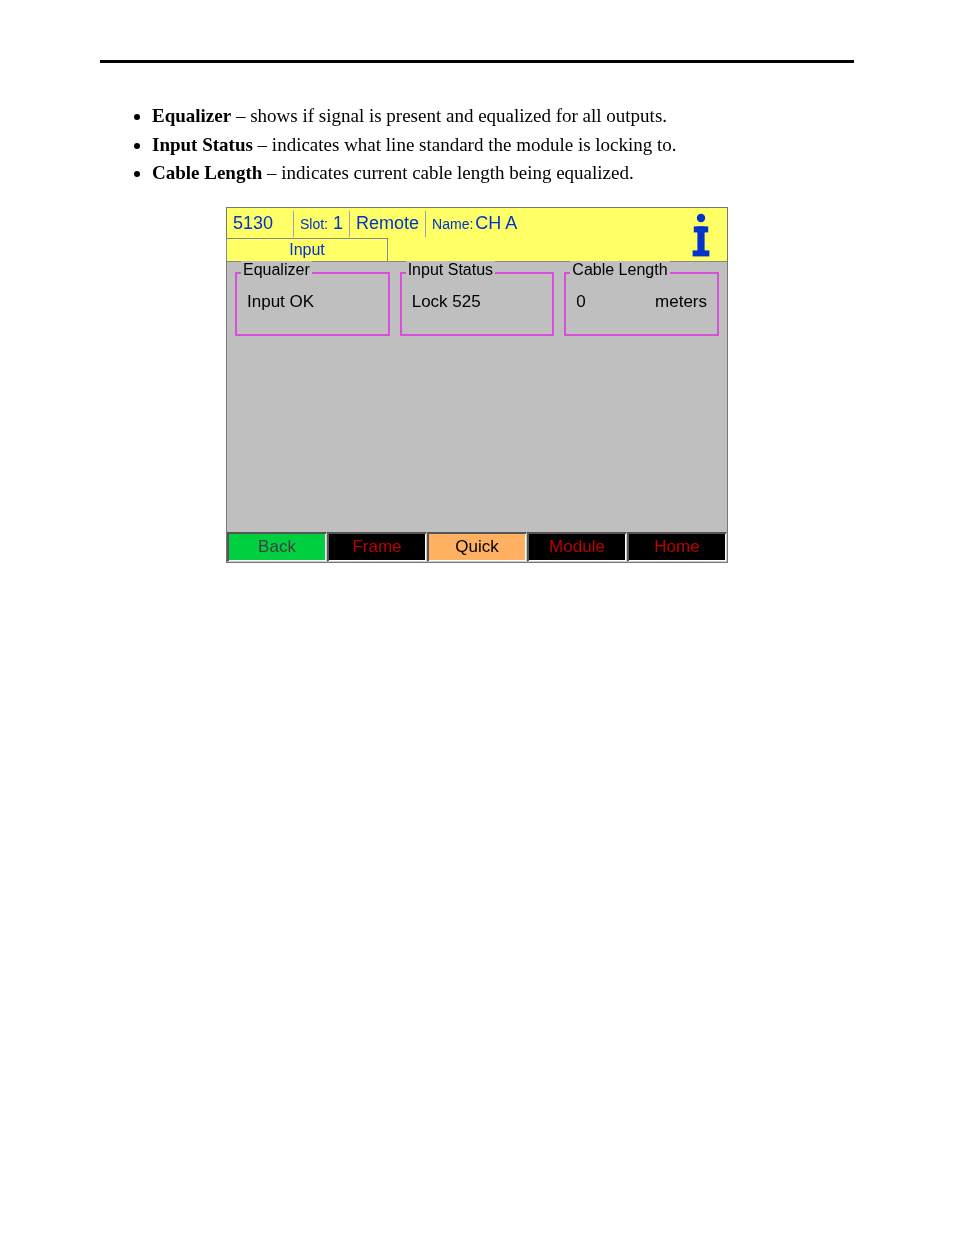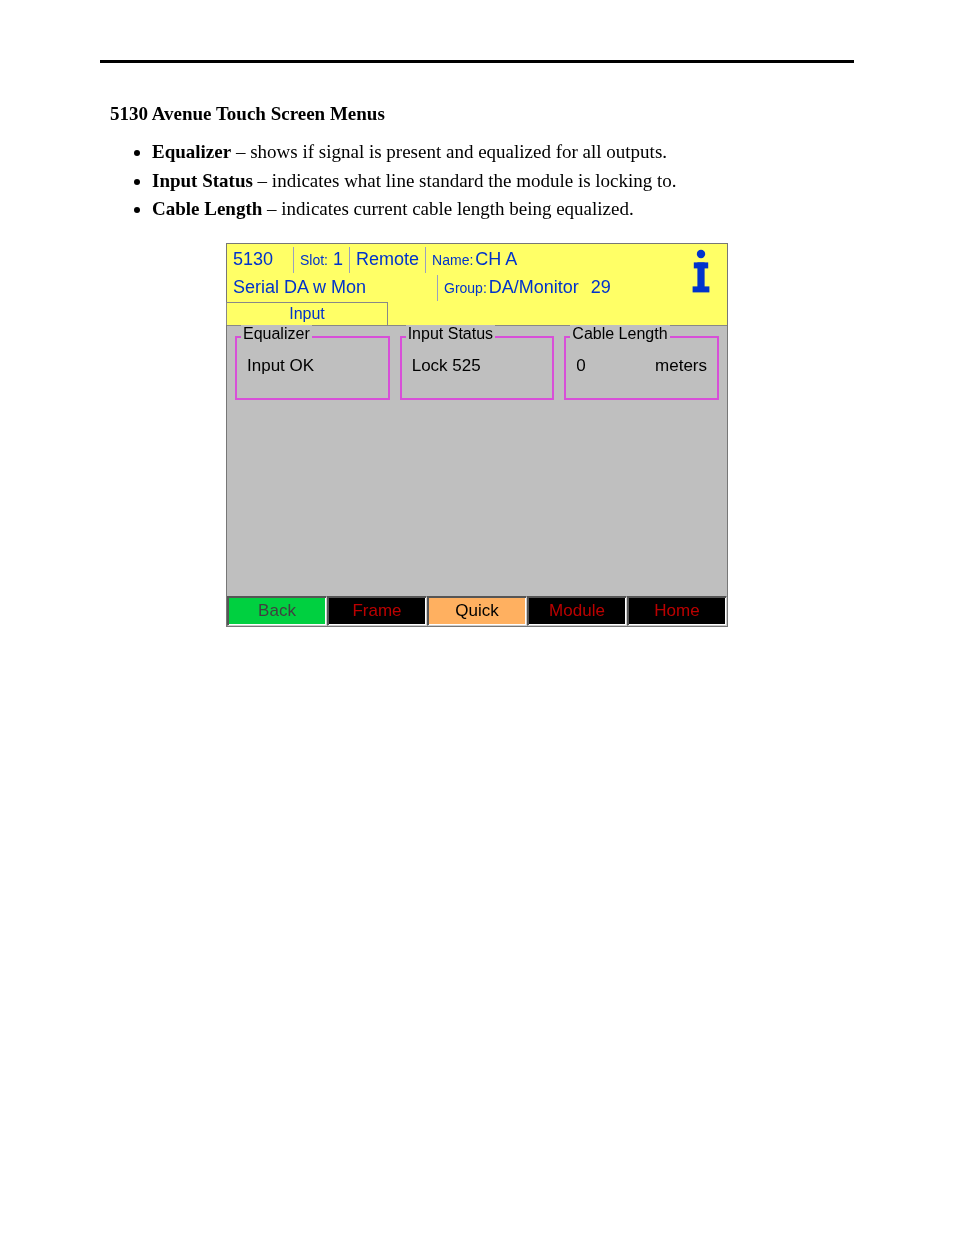--- a/index.html
+++ b/index.html
@@ -173,21 +173,20 @@
     background: #000000;
   }
 </style>
 </head>
 <body>
 
 <div class="page">
   <div class="rule"></div>
 
 
-  <p class="section-heading">5130 Avenue Touch Screen Menus</p>
 
 
   <ul class="bullets">
     <li><span class="bold">Equalizer</span><span> – shows if signal is present and equalized for all outputs.</span></li>
     <li><span class="bold">Input Status</span><span> – indicates what line standard the module is locking to.</span></li>
     <li><span class="bold">Cable Length</span><span> – indicates current cable length being equalized.</span></li>
   </ul>
 
   <div class="touchscreen-wrap">
     <div class="touchscreen">
@@ -201,29 +200,20 @@
             <span>1</span>
           </span>
           <span class="vsep"></span>
           <span class="hdr-cell hdr-remote">Remote</span>
           <span class="vsep"></span>
           <span class="hdr-cell">
             <span class="hdr-name-label">Name:</span>
             <span>CH A</span>
           </span>
         </div>
-        <div class="ts-row2">
-          <span class="hdr-cell" style="width:198px;">Serial DA w Mon</span>
-          <span class="vsep"></span>
-          <span class="hdr-cell">
-            <span class="hdr-group-label">Group:</span>
-            <span>DA/Monitor</span>
-          </span>
-          <span class="hdr-cell hdr-29" style="flex:1;">29</span>
-        </div>
         <div class="ts-info">
           <svg viewBox="0 0 20 40">
             <circle cx="10" cy="5" r="3.5" fill="#0033cc"></circle>
             <rect x="4" y="12" width="12" height="5" fill="#0033cc"></rect>
             <rect x="7" y="12" width="6" height="22" fill="#0033cc"></rect>
             <rect x="3" y="32" width="14" height="5" fill="#0033cc"></rect>
           </svg>
         </div>
       </div>
 

